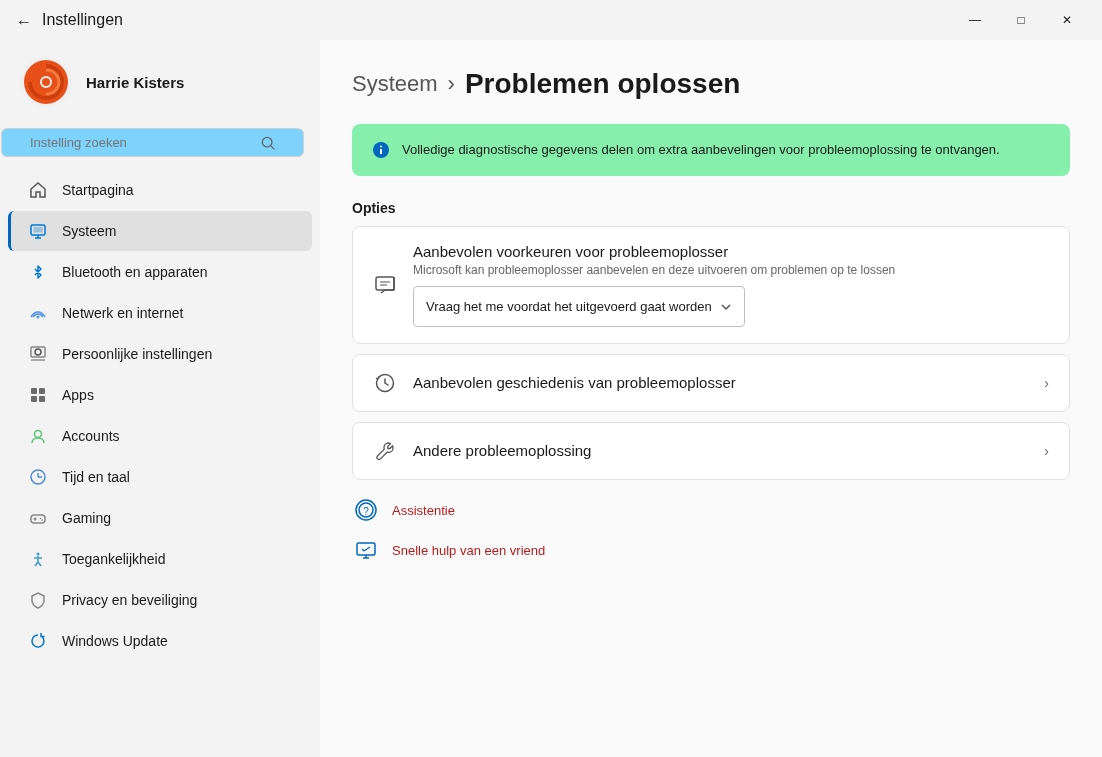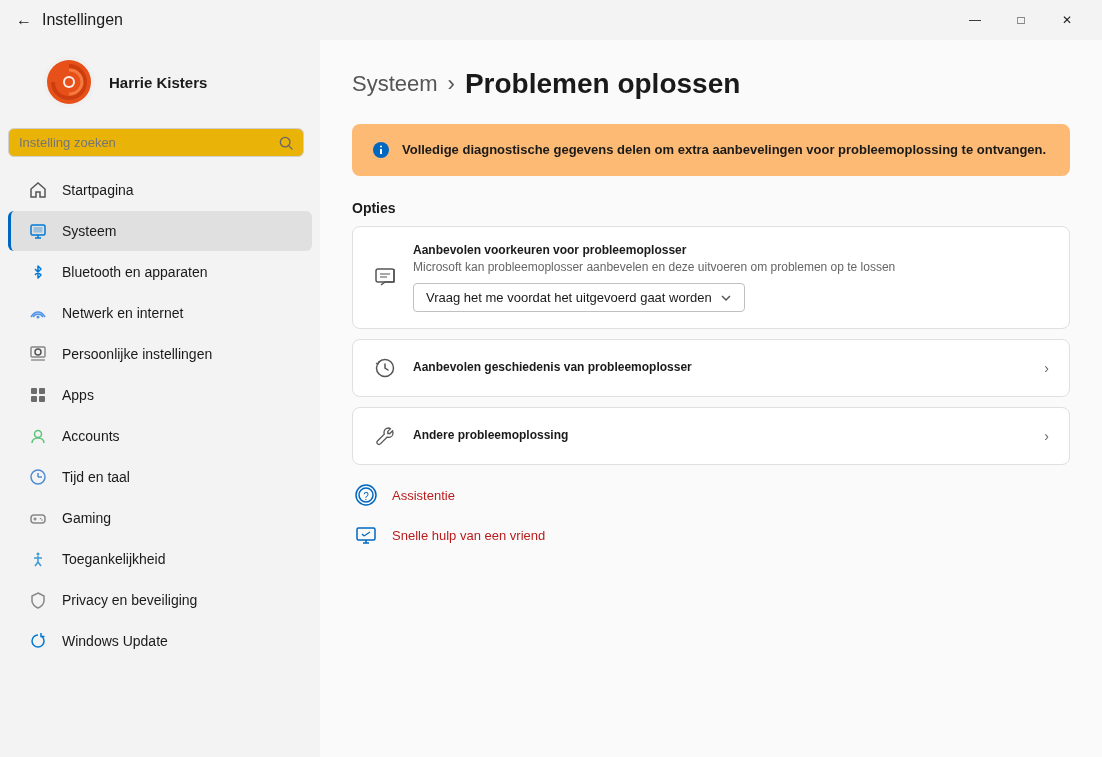--- a/index.html
+++ b/index.html
@@ -61,46 +61,45 @@
       flex-direction: column;
       padding: 0;
       overflow-y: auto;
       flex-shrink: 0;
     }
     .profile-section {
       display: flex;
       align-items: center;
       gap: 14px;
       padding: 16px 20px 20px 20px;
-      margin-left: 23px;
     }
     .avatar-container {
       width: 52px;
       height: 52px;
       border-radius: 50%;
       overflow: hidden;
       flex-shrink: 0;
     }
     .avatar-svg {
       width: 52px;
       height: 52px;
     }
     .profile-name {
       font-size: 15px;
       font-weight: 600;
       color: #1a1a1a;
     }
     .search-bar {
-      margin: 0 16px 12px 8px;
-      display: flex;
-      align-items: center;
-      background: #eab308;
+      margin: 0 16px 12px 1px;
+      display: flex;
+      align-items: center;
+      background: #7dd3fc;
       border: 1px solid #d0d0d0;
       border-radius: 6px;
-      padding: 6px 10px;
+      padding: 6px 28px;
       gap: 8px;
     }
     .search-input {
       border: none;
       background: transparent;
       font-size: 13px;
       outline: none;
       flex: 1;
       color: #555;
     }
@@ -150,28 +149,27 @@
     .breadcrumb-separator {
       font-size: 22px;
       color: #555;
     }
     .breadcrumb-current {
       font-size: 28px;
       font-weight: 700;
       color: #1a1a1a;
     }
     .info-banner {
-      background: #fdba74;
+      background: #86efac;
       border-radius: 8px;
       padding: 16px 20px;
       display: flex;
       flex-direction: column;
       gap: 10px;
       margin-bottom: 24px;
-      font-weight: bold;
     }
     .info-banner-row {
       display: flex;
       align-items: flex-start;
       gap: 12px;
     }
     .info-text {
       font-size: 13px;
       color: #1a1a1a;
       line-height: 1.5;
@@ -210,42 +208,42 @@
       display: flex;
       align-items: center;
       justify-content: center;
       flex-shrink: 0;
       color: #555;
     }
     .option-content {
       flex: 1;
     }
     .option-title {
-      font-size: 12px;
-      font-weight: 700;
+      font-size: 15px;
+      font-weight: 400;
       color: #1a1a1a;
       margin-bottom: 2px;
     }
     .option-description {
       font-size: 12px;
       color: #666;
       line-height: 1.4;
     }
     .option-chevron {
       color: #666;
       font-size: 14px;
     }
     .dropdown-btn {
       display: flex;
       align-items: center;
       gap: 8px;
       background: white;
       border: 1px solid #c0c0c0;
       border-radius: 4px;
-      padding: 6px 12px;
+      padding: 12px 12px;
       font-size: 13px;
       cursor: pointer;
       margin-top: 8px;
       color: #1a1a1a;
     }
     .help-links {
       display: flex;
       flex-direction: column;
       gap: 12px;
       margin-top: 16px;

